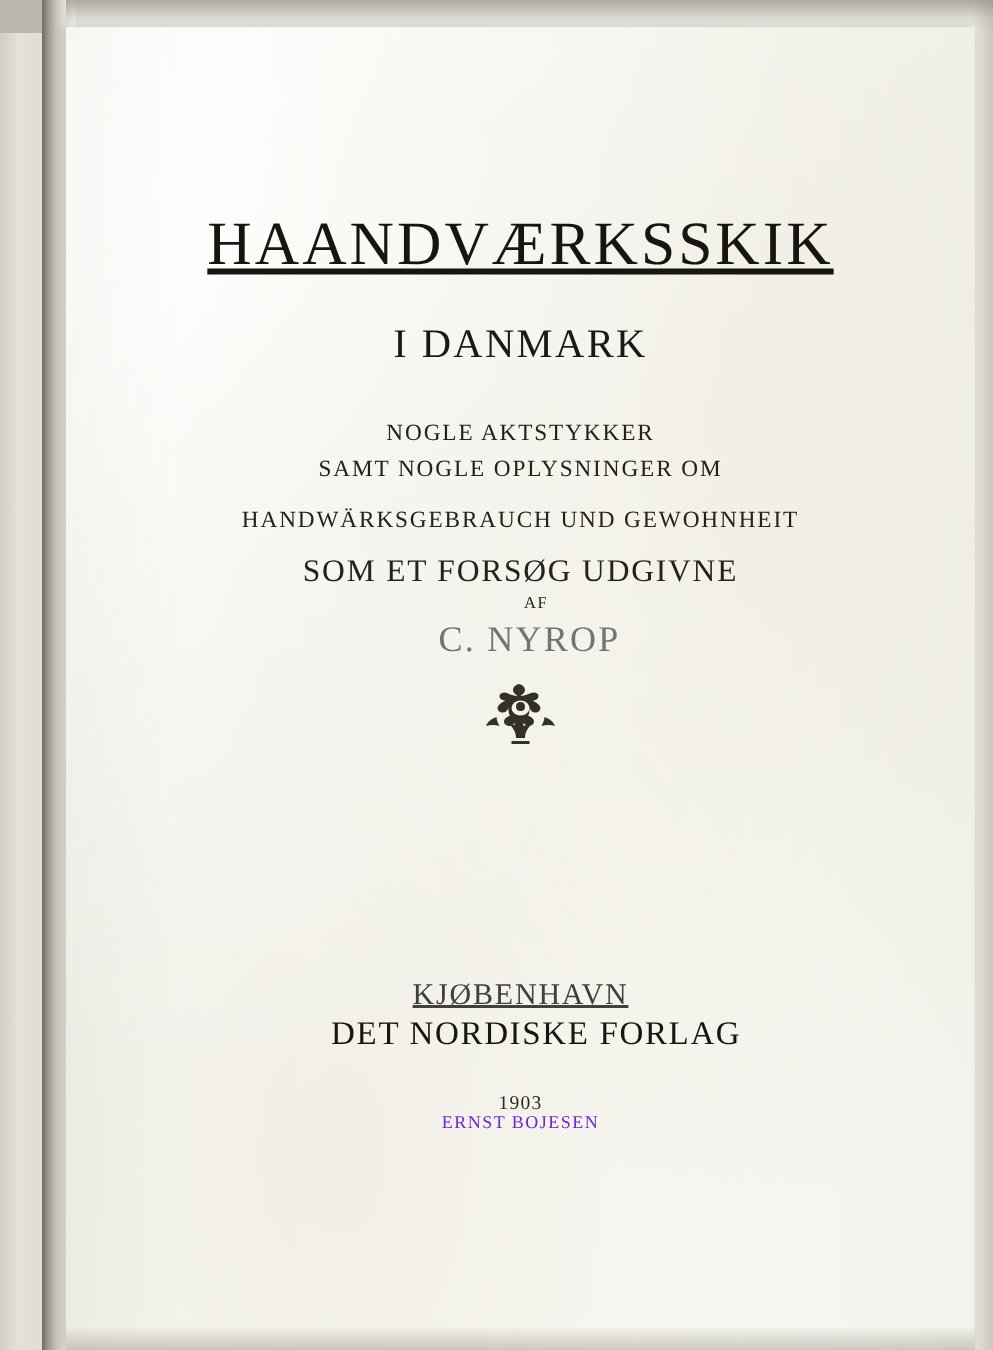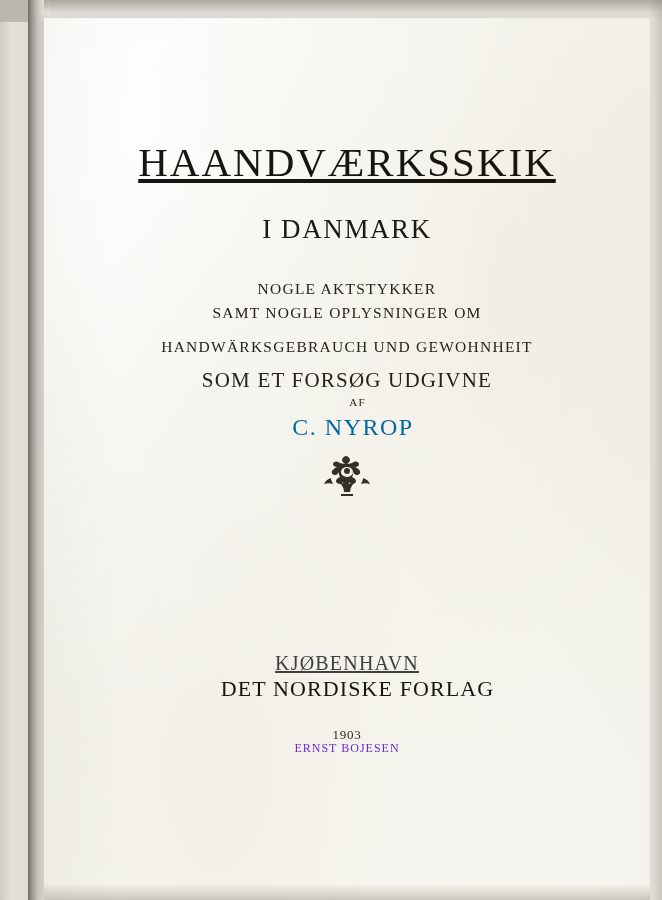--- a/index.html
+++ b/index.html
@@ -162,21 +162,21 @@
     color: #2a2721;
     padding-left: 21px;
   }
   .author {
     position: absolute;
     left: 12px;
     right: 0;
     top: 414px;
     font-size: 24px;
     letter-spacing: 1.5px;
-    color: #0369a1;
+    color: #737373;
   }
 
   
   .ornament {
     position: absolute;
     left: 50%;
     transform: translateX(-50%);
     top: 452px;
     width: 60px;
     height: 48px;

